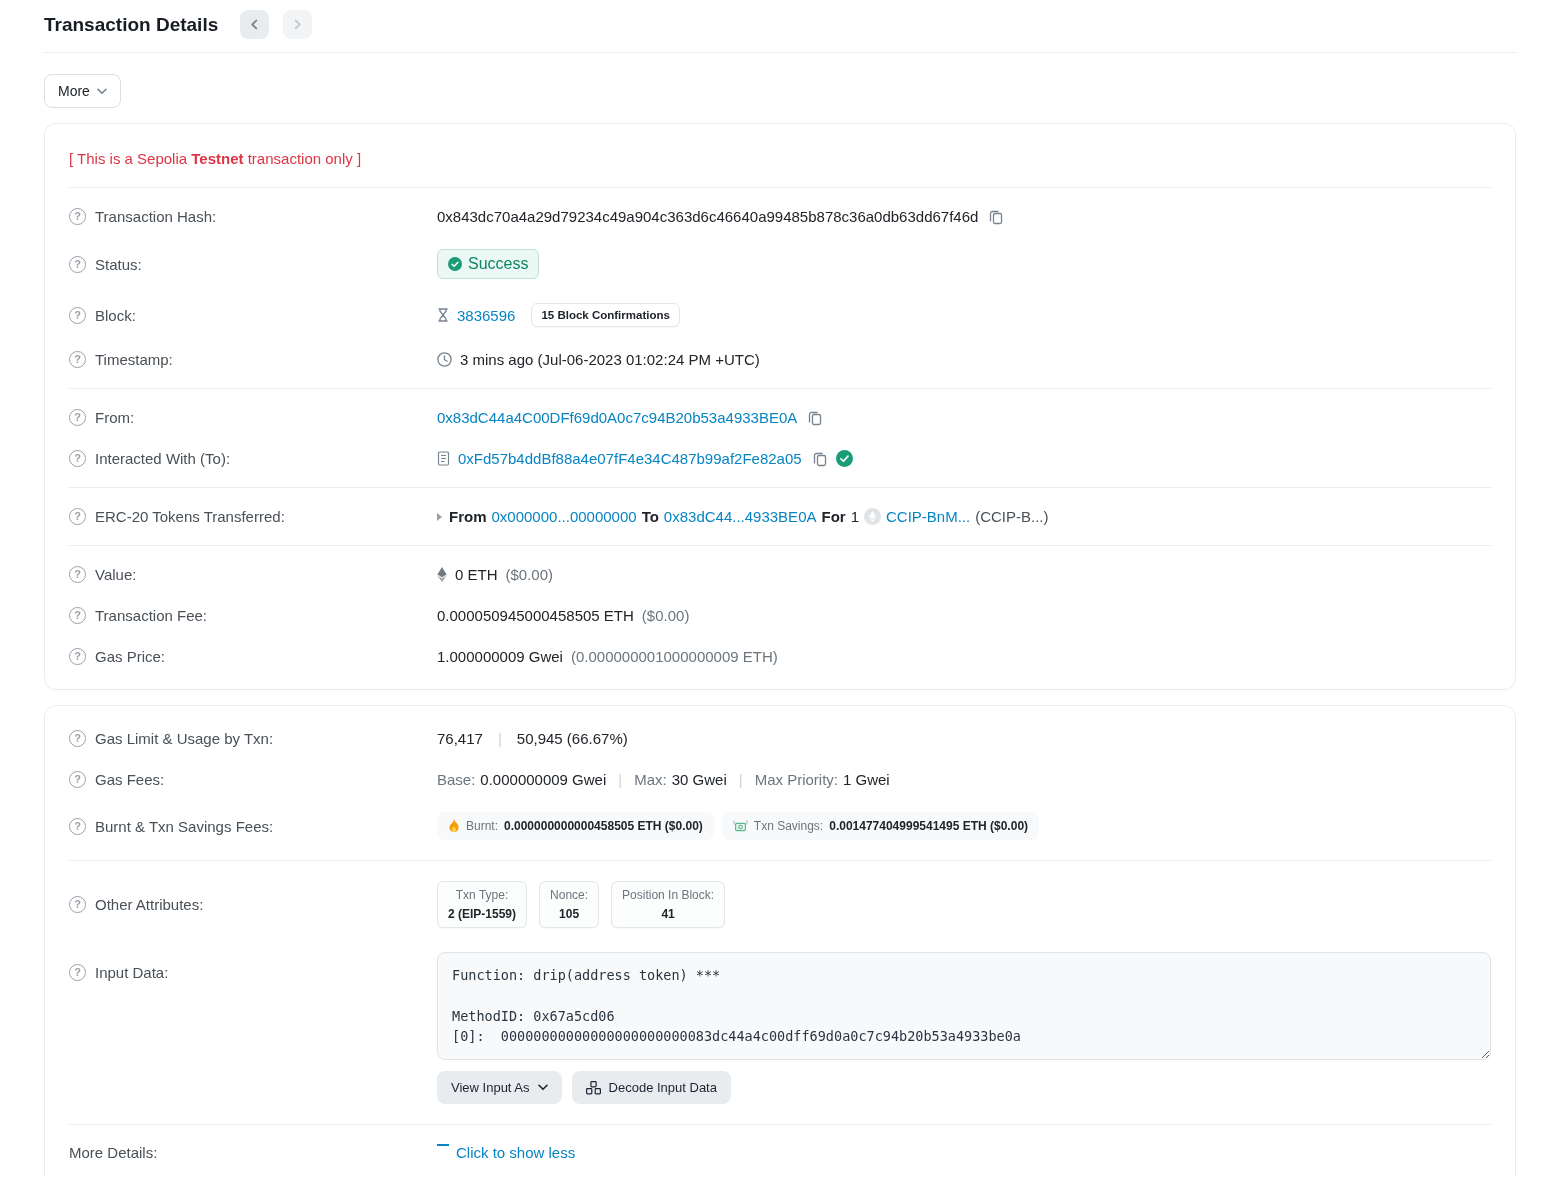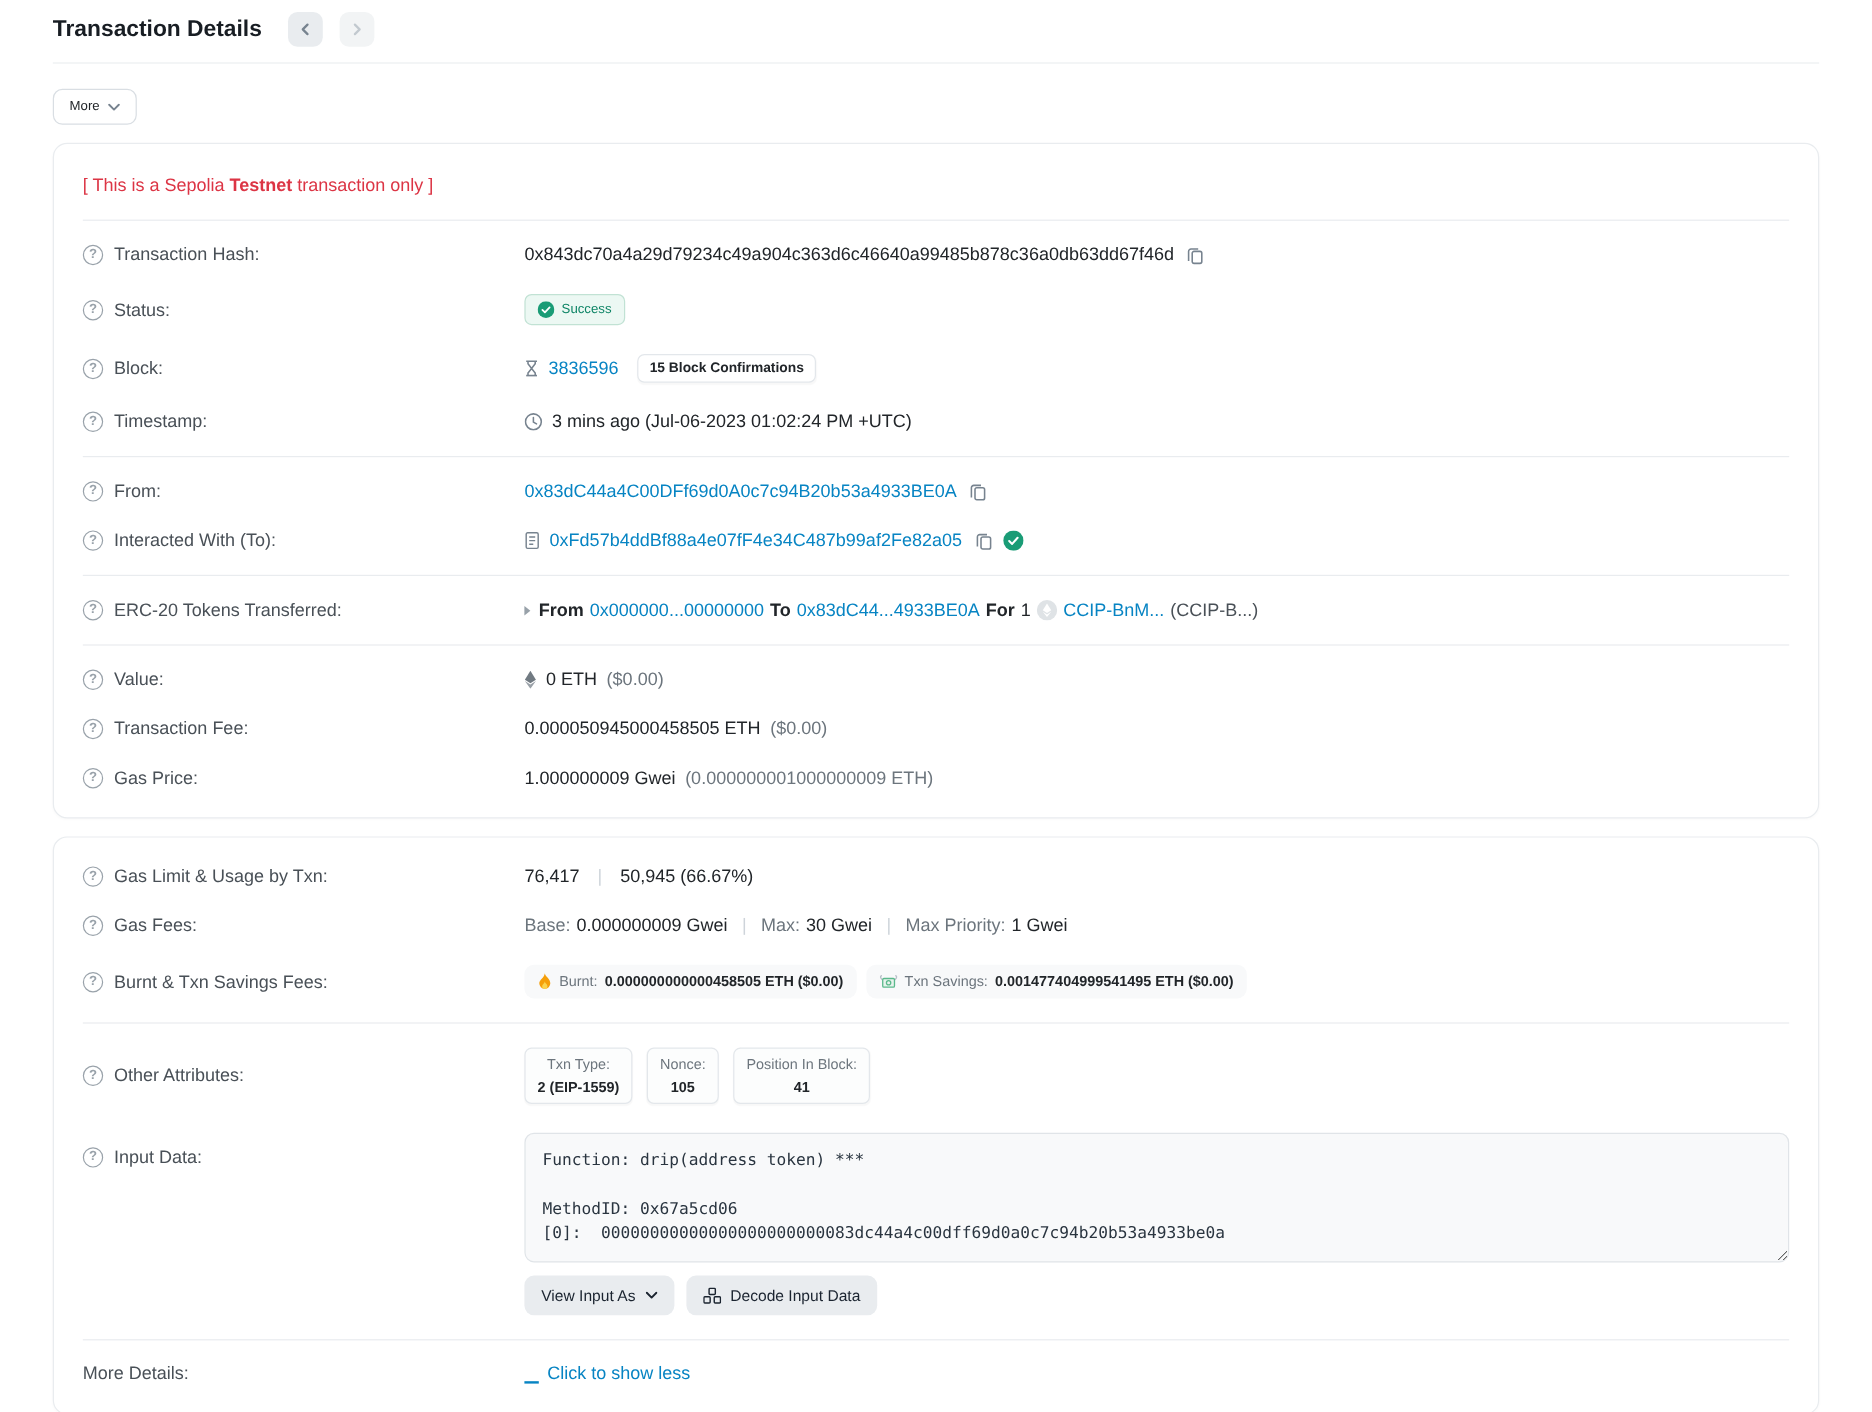--- a/index.html
+++ b/index.html
@@ -24,21 +24,21 @@
   .nav-btn.next{background:#f2f4f5;color:#c2c9cf;}
   .header-divider{border:none;border-top:1px solid #eceff1;margin:13px 0 0 0;}
 
   
   .tabbar{display:flex;align-items:center;justify-content:space-between;margin-top:21px;}
   .tabs{display:flex;gap:10px;}
   .tab{border:none;border-radius:8px;padding:8px 15px;font-size:13.5px;font-weight:600;
     background:#eceef0;color:#212529;cursor:pointer;font-family:inherit;}
   .tab.active{background:var(--accent);color:#fff;}
   .more-btn{display:inline-flex;align-items:center;gap:7px;background:#fff;
-    border:1px solid #d9dee3;border-radius:8px;padding:8px 13px;font-size:11px;
+    border:1px solid #d9dee3;border-radius:8px;padding:8px 13px;font-size:14px;
     font-weight:500;color:#212529;cursor:pointer;font-family:inherit;}
 
   
   .card{border:1px solid var(--border);border-radius:12px;margin-top:15px;
     padding:4px 24px;background:#fff;box-shadow:0 1px 2px rgba(0,0,0,.02);}
   .group{padding:8px 0;}
   .group + .group{border-top:1px solid var(--border);}
   .notice{margin:0;padding:14px 0 12px 0;color:var(--notice-red);white-space:pre-wrap;}
   .notice b{font-weight:700;}
 
@@ -51,21 +51,21 @@
     justify-content:center;line-height:1;}
   .val{display:flex;align-items:center;gap:8px;flex:1;min-width:0;flex-wrap:wrap;}
   .muted{color:var(--muted);}
   .link{color:var(--link);text-decoration:none;cursor:pointer;}
   .icon{display:inline-flex;align-items:center;color:#77838f;flex-shrink:0;}
   .copy-btn{background:none;border:none;padding:0;margin-left:2px;cursor:pointer;
     color:#98a1a9;display:inline-flex;align-items:center;}
 
   .badge-success{display:inline-flex;align-items:center;gap:6px;background:var(--success-bg);
     border:1px solid var(--success-border);color:var(--success-text);border-radius:6px;
-    padding:5px 10px;font-size:11px;font-weight:500;}
+    padding:5px 10px;font-size:16px;font-weight:500;}
   .badge-conf{display:inline-flex;align-items:center;background:#fff;border:1px solid #e3e7eb;
     border-radius:6px;padding:5px 9px;font-size:11.5px;font-weight:700;color:#212529;
     margin-left:8px;box-shadow:0 1px 1px rgba(0,0,0,.03);}
 
   .tri{width:0;height:0;border-left:5px solid #98a1a9;border-top:4px solid transparent;
     border-bottom:4px solid transparent;margin-right:2px;flex-shrink:0;}
   .b{font-weight:700;color:#212529;}
 
   .sep{color:#ced4da;margin:0 7px;}
 
@@ -83,21 +83,21 @@
     border-radius:8px;padding:12px 14px;font-family:"DejaVu Sans Mono", monospace;
     font-size:13.5px;line-height:1.5;color:#2a3540;resize:both;}
   .input-btns{display:flex;gap:10px;margin-top:11px;}
   .gray-btn{display:inline-flex;align-items:center;gap:8px;background:#e9ecef;border:none;
     border-radius:8px;padding:9px 14px;font-size:13px;font-weight:500;color:#1b2430;
     cursor:pointer;font-family:inherit;}
 
   .footer-row{border-top:1px solid var(--border);display:flex;align-items:center;
     padding:19px 0 21px 0;}
   .footer-row .lbl{color:var(--label);}
-  .toggle-link{display:inline-flex;align-items:flex-end;gap:7px;color:var(--link);cursor:pointer;}
+  .toggle-link{display:inline-flex;align-items:flex-start;gap:7px;color:var(--link);cursor:pointer;}
   .dash{width:12px;height:2px;background:var(--link);display:inline-block;}
 </style>
 </head>
 <body>
 
 <div class="page">
 
   <header class="page-header">
     <h1 class="page-title">Transaction Details</h1>
     <button class="nav-btn prev">

